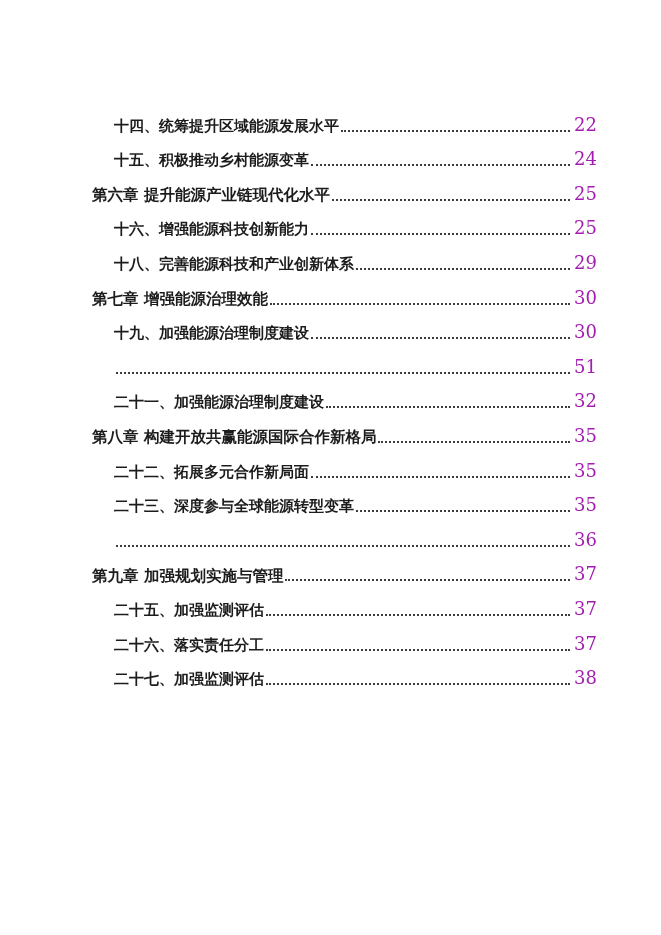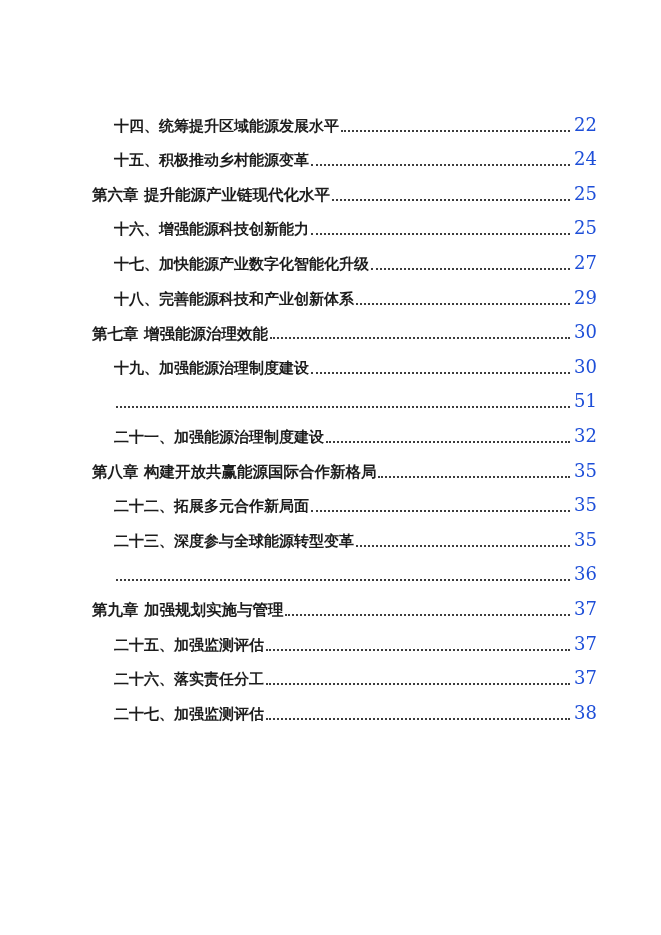--- a/index.html
+++ b/index.html
@@ -55,21 +55,21 @@
     border-bottom: 2px dotted #3d3d3d;
     margin: 0 4px 0 2px;
     transform: translateY(-2px);
   }
   .toc-page {
     flex: 0 0 auto;
     font-family: "DejaVu Serif", "Liberation Serif", serif;
     font-weight: 400;
     font-size: 18px;
     line-height: 1;
-    color: #1d4ed8;
+    color: #a21caf;
     text-align: right;
   }
 </style>
 </head>
 <body>
 
 <div class="page">
   <div class="toc" id="toc">
       <div class="toc-row sub">
     <span class="toc-label">十四、统筹提升区域能源发展水平</span>
@@ -83,25 +83,20 @@
   </div>
       <div class="toc-row chapter">
     <span class="toc-label">第六章 提升能源产业链现代化水平</span>
     <span class="toc-leader"></span>
     <span class="toc-page">25</span>
   </div>
       <div class="toc-row sub">
     <span class="toc-label">十六、增强能源科技创新能力</span>
     <span class="toc-leader"></span>
     <span class="toc-page">25</span>
-  </div>
-      <div class="toc-row sub">
-    <span class="toc-label">十七、加快能源产业数字化智能化升级</span>
-    <span class="toc-leader"></span>
-    <span class="toc-page">27</span>
   </div>
       <div class="toc-row sub">
     <span class="toc-label">十八、完善能源科技和产业创新体系</span>
     <span class="toc-leader"></span>
     <span class="toc-page">29</span>
   </div>
       <div class="toc-row chapter">
     <span class="toc-label">第七章 增强能源治理效能</span>
     <span class="toc-leader"></span>
     <span class="toc-page">30</span>

